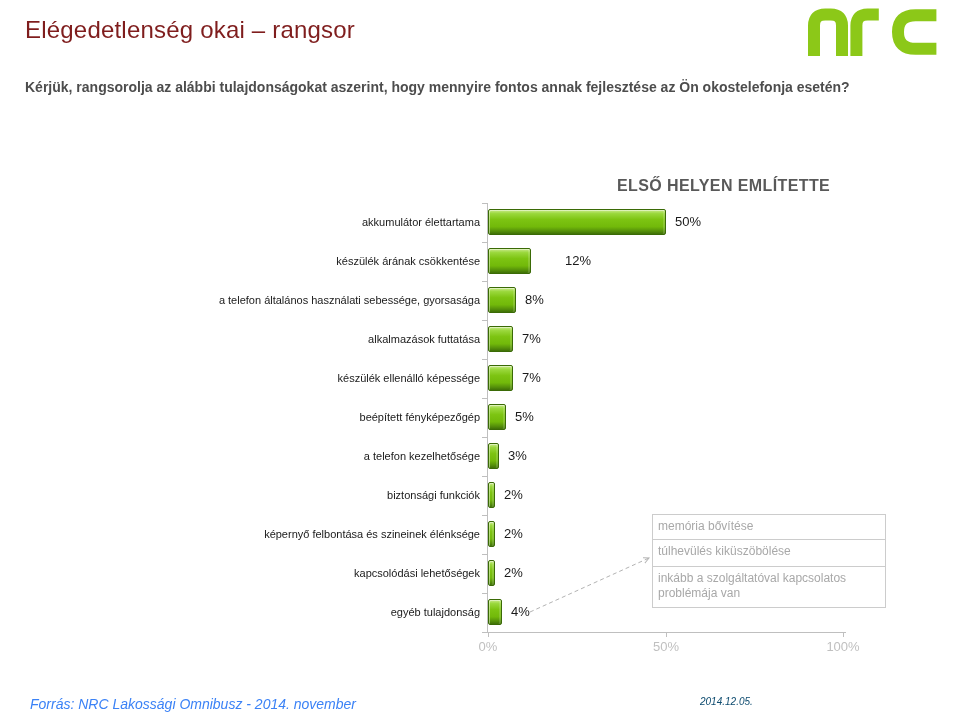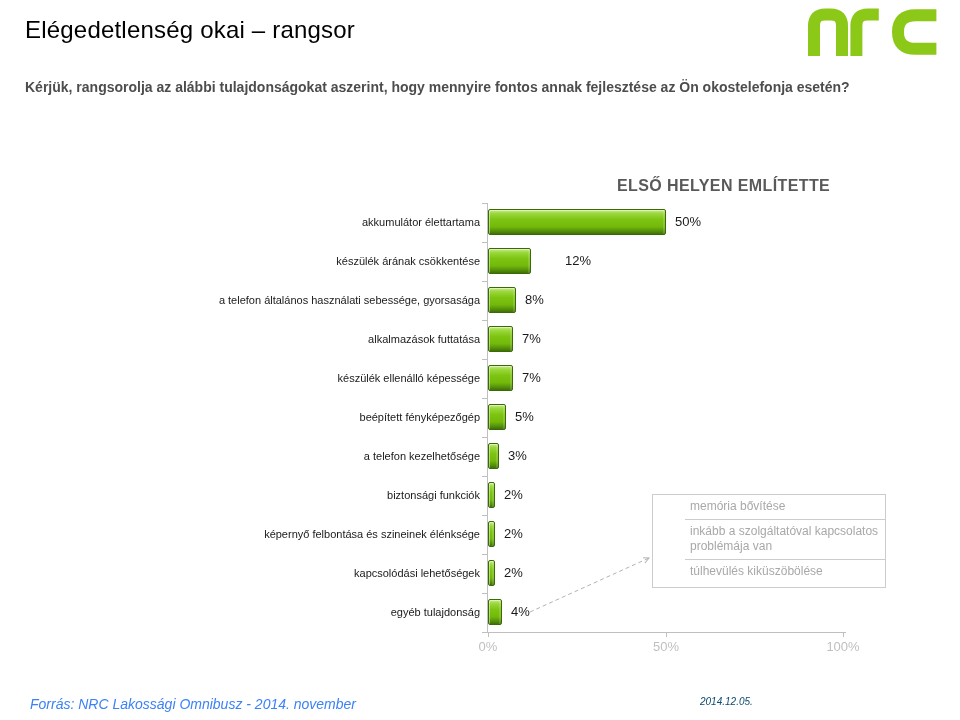--- a/index.html
+++ b/index.html
@@ -1,39 +1,39 @@
 <!DOCTYPE html>
 <html><head>
 <meta charset="utf-8">
 <style>
   html,body{margin:0;padding:0;}
   body{width:960px;height:720px;background:#fff;font-family:"Liberation Sans", sans-serif;}
   .slide{position:relative;width:960px;height:720px;background:#ffffff;overflow:hidden;}
 
-  .title{position:absolute;left:25px;top:16px;font-size:24px;color:#000000;letter-spacing:0.2px;text-align:center;}
+  .title{position:absolute;left:25px;top:16px;font-size:24px;color:#7f1d1d;letter-spacing:0.2px;text-align:center;}
   .logo{position:absolute;left:790px;top:8px;}
   .subtitle{position:absolute;left:25px;top:79px;width:920px;font-size:14px;font-weight:bold;color:#4d4d4d;}
   .note{position:absolute;left:25px;top:120px;font-size:14px;font-style:italic;color:#808080;}
 
   .chart-title{position:absolute;left:617px;top:177px;font-size:16px;font-weight:bold;color:#595959;letter-spacing:0.4px;}
 
   
   .cat-label{position:absolute;left:20px;width:460px;text-align:right;font-size:11px;color:#1a1a1a;white-space:nowrap;}
   .bar{position:absolute;box-sizing:border-box;
        background:linear-gradient(180deg,#c9e98a 0%,#9ad83c 15%,#7dc412 40%,#72b90a 70%,#55900a 88%,#3f7007 100%);
        border:1px solid #3a6a06;border-radius:2px;
        box-shadow:inset 1px 1px 0 rgba(255,255,255,.45), inset -2px 0 0 rgba(255,255,255,.15);}
   .val-label{position:absolute;font-size:13px;color:#1a1a1a;white-space:nowrap;}
   .axis-line{position:absolute;background:#bfbfbf;}
   .tick{position:absolute;background:#bfbfbf;}
   .x-label{position:absolute;font-size:13px;color:#c0c0c0;transform:translateX(-50%);white-space:nowrap;}
 
   .connector{position:absolute;left:480px;top:545px;}
 
-  .callout{position:absolute;left:652px;top:494px;width:234px;border:1px solid #cccccc;background:#fff;box-sizing:border-box;padding-left:32px;}
+  .callout{position:absolute;left:652px;top:514px;width:234px;border:1px solid #cccccc;background:#fff;box-sizing:border-box;}
   .callout-row{box-sizing:border-box;padding:4px 5px 2px 5px;font-size:12px;line-height:15px;color:#a8a8a8;border-bottom:1px solid #cccccc;}
   .callout-row:last-child{border-bottom:none;}
   .callout-row.r1{height:25px;}
   .callout-row.r2{height:27px;}
   .callout-row.r3{height:40px;}
   .callout-row.r4{height:21px;}
 
   .footer-left{position:absolute;left:30px;top:696px;font-size:14px;font-style:italic;color:#3b82f6;}
   .footer-right{position:absolute;left:700px;top:696px;font-size:10px;font-style:italic;color:#0c4a6e;}
 </style>
@@ -117,20 +117,20 @@
     <defs>
       <marker id="arrow" markerWidth="8" markerHeight="8" refX="6" refY="3" orient="auto">
         <path d="M0,0 L6,3 L0,6" fill="none" stroke="#b3b3b3" stroke-width="1"></path>
       </marker>
     </defs>
     <line x1="50" y1="67" x2="169" y2="13" stroke="#b3b3b3" stroke-width="1" stroke-dasharray="4 3" marker-end="url(#arrow)"></line>
   </svg>
 
   <div class="callout">
     <div class="callout-row r1">memória bővítése</div>
+    <div class="callout-row r2">túlhevülés kiküszöbölése</div>
     <div class="callout-row r3">inkább a szolgáltatóval kapcsolatos problémája van</div>
-    <div class="callout-row r2">túlhevülés kiküszöbölése</div>
   </div>
 
   <div class="footer-left">Forrás: NRC Lakossági Omnibusz - 2014. november</div>
   <div class="footer-right">2014.12.05.</div>
 
 </div>
 
 </body></html>

